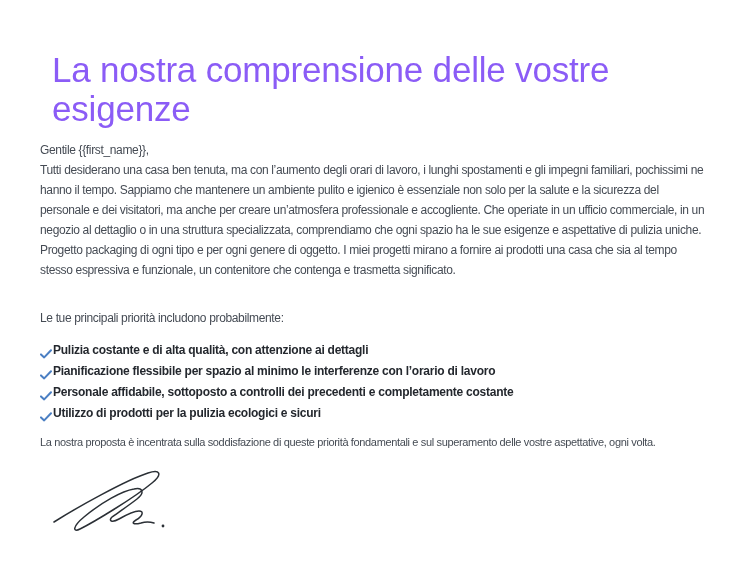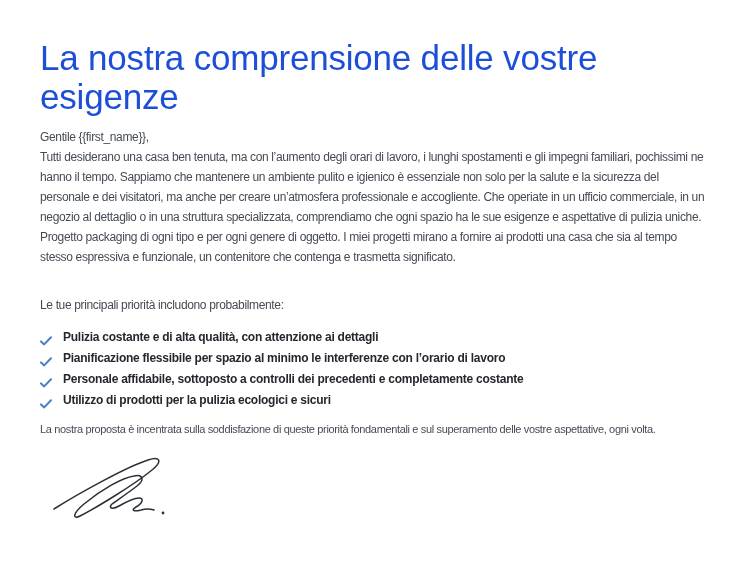--- a/index.html
+++ b/index.html
@@ -7,27 +7,27 @@
     position: relative;
     width: 750px;
     height: 581px;
     box-sizing: border-box;
     padding: 38px 40px 0 40px;
     background: #ffffff;
     overflow: hidden;
     font-family: "Liberation Sans", "DejaVu Sans", sans-serif;
   }
   .title {
-    margin: 0;
+    margin: 12px;
     max-width: 650px;
     font-size: 35px;
     line-height: 39px;
     font-weight: 400;
     letter-spacing: -0.2px;
-    color: #1d4ed8;
+    color: #8b5cf6;
   }
   .body-copy { margin-top: 11px; max-width: 680px; }
   .line {
     margin: 0;
     font-size: 12px;
     line-height: 20px;
     letter-spacing: -0.35px;
     color: #454b54;
   }
   .intro {
@@ -39,21 +39,21 @@
   }
   .priorities {
     list-style: none;
     margin: 12px 0 0 0;
     padding: 0;
     max-width: 680px;
   }
   .priorities li {
     display: flex;
     align-items: flex-start;
-    gap: 11px;
+    gap: 1px;
     font-size: 12px;
     line-height: 21px;
     font-weight: 700;
     letter-spacing: -0.25px;
     color: #24282e;
   }
   .check {
     flex: 0 0 auto;
     width: 12px;
     height: 10px;

